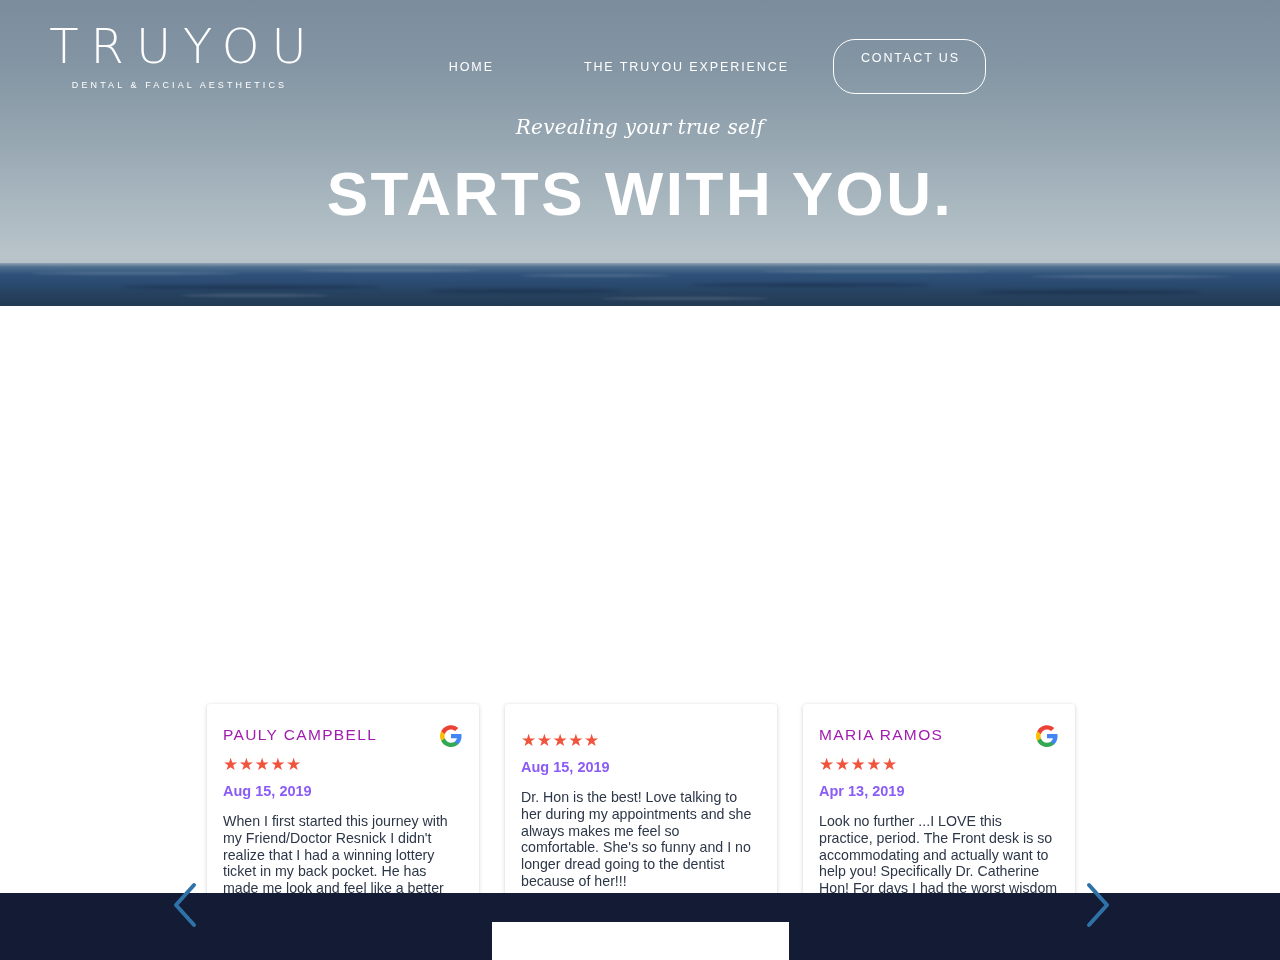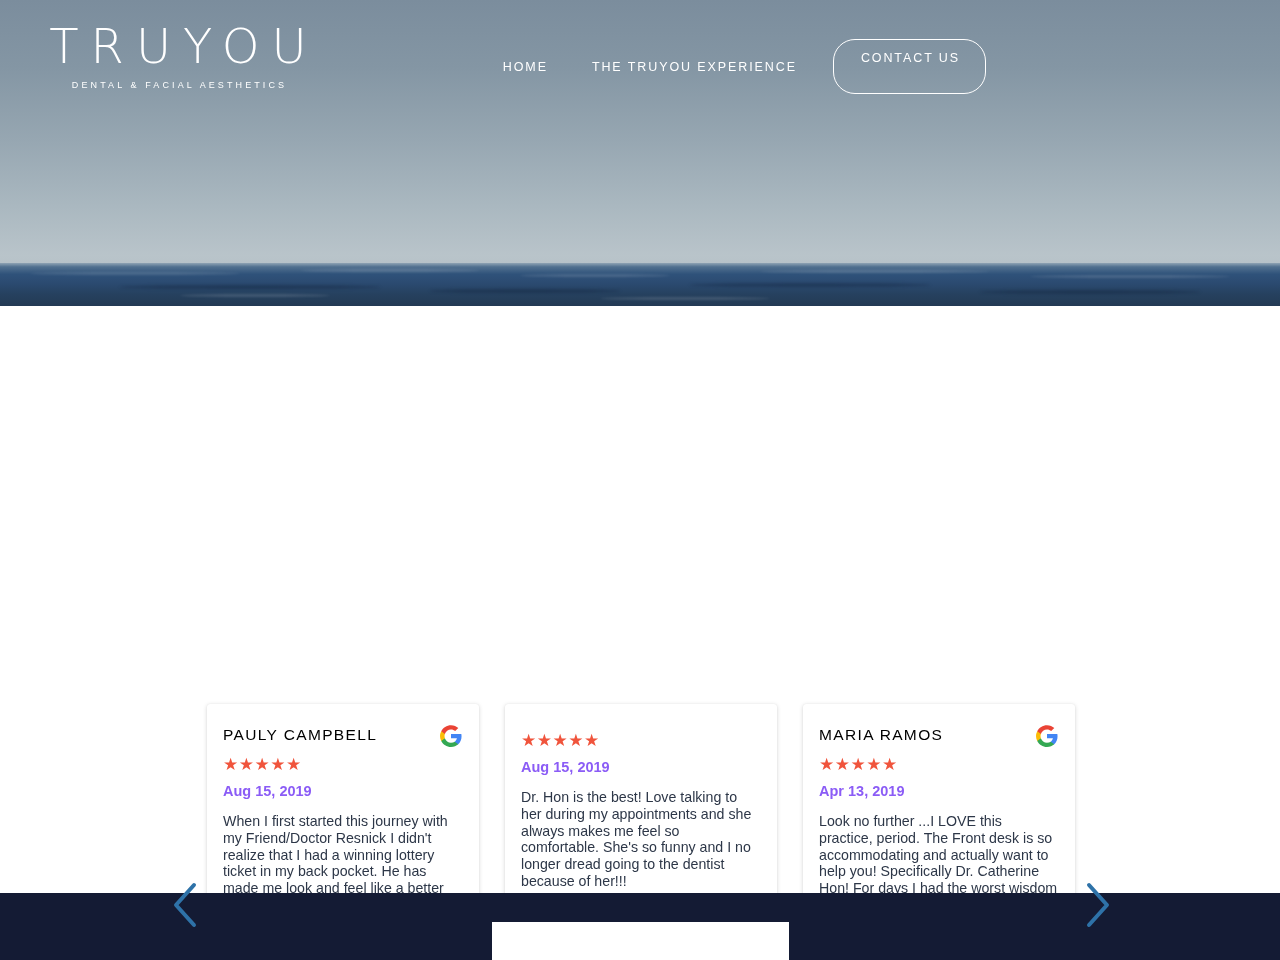--- a/index.html
+++ b/index.html
@@ -92,32 +92,32 @@
     letter-spacing: 3.1px;
     color: #ffffff;
     text-indent: 3px;
     text-align: center;
   }
   .nav {
     position: absolute;
     right: 33px; top: 39px;
     display: flex;
     align-items: center;
-    gap: 4px;
+    gap: 12px;
   }
   .nav-link {
     font-size: 12.5px;
     letter-spacing: 1.9px;
     color: #ffffff;
     text-decoration: none;
     font-weight: 400;
     cursor: pointer;
     white-space: nowrap;
   }
-  .nav-link + .nav-link { margin-left: 40px; }
+  .nav-link + .nav-link { margin-left: 78px; }
   .nav-cta {
     margin-left: 32px;
     border: 1.5px solid #ffffff;
     border-radius: 22px;
     padding: 11px 25px 28px 27px;
     font-size: 12.5px;
     letter-spacing: 1.9px;
     color: #ffffff;
     background: transparent;
     cursor: pointer;
@@ -187,21 +187,21 @@
   }
   .card-head {
     display: flex;
     justify-content: space-between;
     align-items: flex-start;
   }
   .reviewer {
     font-size: 15.5px;
     font-weight: 500;
     letter-spacing: 1.35px;
-    color: #000000;
+    color: #a21caf;
     line-height: 1;
     padding-top: 3px;
     font-family: "Liberation Sans", sans-serif;
   }
   .g-logo { width: 24px; height: 24px; flex: 0 0 24px; }
   .stars {
     margin-top: 8px;
     font-size: 17px;
     letter-spacing: 0.5px;
     color: #f0543c;
@@ -261,20 +261,24 @@
       <div class="logo-main">TRUYOU</div>
       <div class="logo-sub">DENTAL &amp; FACIAL AESTHETICS</div>
     </div>
     <nav class="nav">
       <a class="nav-link">HOME</a>
       <a class="nav-link">THE TRUYOU EXPERIENCE</a>
       <button class="nav-cta">CONTACT US</button>
     </nav>
   </div>
 
+  <div class="hero-text">
+    <div class="hero-tagline">Revealing your true self</div>
+    <div class="hero-heading">STARTS WITH YOU.</div>
+  </div>
 </div>
 
 <div class="reviews-section">
 
   <div class="arrow arrow-left">
     <svg width="34" height="52" viewBox="0 0 34 52" fill="none">
       <polyline points="26,6 8,26 26,46" stroke="#2e72a8" stroke-width="4" stroke-linecap="round" stroke-linejoin="round" fill="none"></polyline>
     </svg>
   </div>
 

